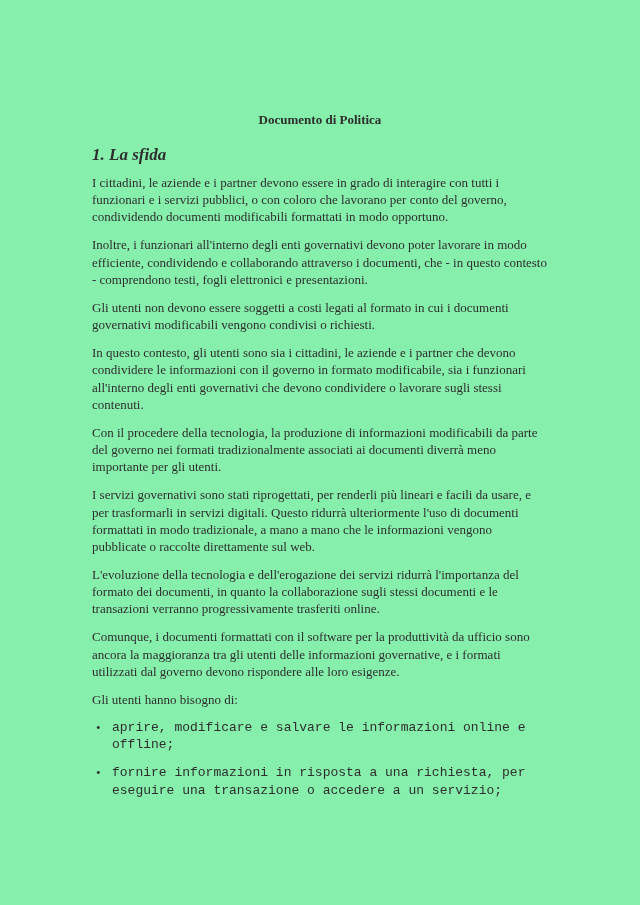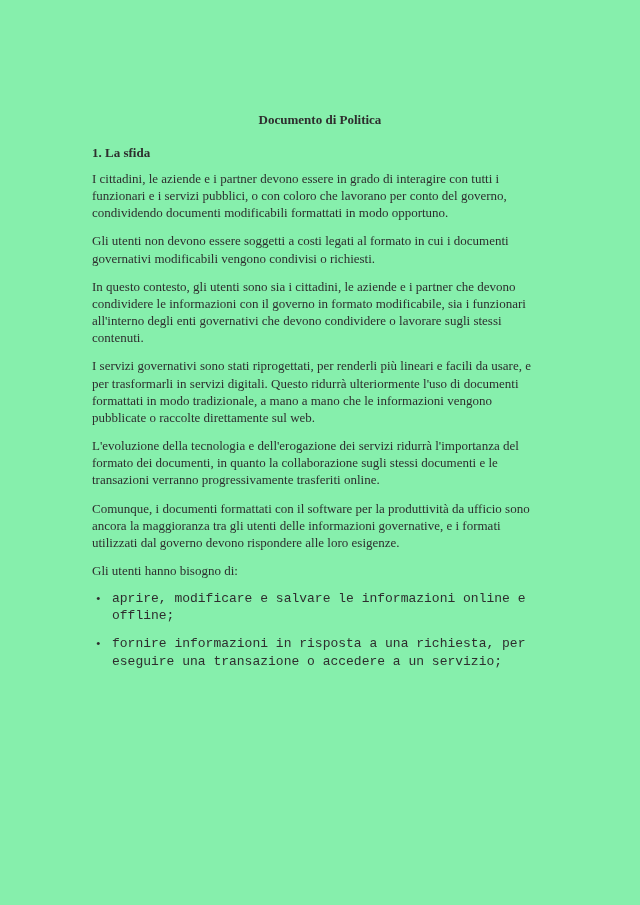--- a/index.html
+++ b/index.html
@@ -27,22 +27,23 @@
   .title {
     text-align: center;
     font-weight: bold;
     font-size: 15.5px;
     line-height: 1.5;
     max-width: 420px;
     margin: 0 auto 18px auto;
   }
   .section-heading {
     font-weight: bold;
-    font-size: 13px;
+    font-size: 17px;
     margin: 15px 0 9px 0;
+    font-style: italic;
   }
   .body-par {
     font-size: 13px;
     line-height: 1.32;
     margin: 0 0 11px 0;
     font-family: Liberation Serif, serif;
   }
   .bullet-list {
     list-style: none;
     margin: 2px 0 0 0;
@@ -69,26 +70,28 @@
 
 <div class="page">
 
   <p class="kicker">Documento di Politica</p>
 
 
   <h2 class="section-heading">1. La sfida</h2>
 
   <p class="body-par">I cittadini, le aziende e i partner devono essere in grado di interagire con tutti i funzionari e i servizi pubblici, o con coloro che lavorano per conto del governo, condividendo documenti modificabili formattati in modo opportuno.</p>
 
+  <p class="body-par">Inoltre, i funzionari all'interno degli enti governativi devono poter lavorare in modo efficiente, condividendo e collaborando attraverso i documenti, che - in questo contesto - comprendono testi, fogli elettronici e presentazioni.</p>
 
 
   <p class="body-par">Gli utenti non devono essere soggetti a costi legati al formato in cui i documenti governativi modificabili vengono condivisi o richiesti.</p>
 
   <p class="body-par">In questo contesto, gli utenti sono sia i cittadini, le aziende e i partner che devono condividere le informazioni con il governo in formato modificabile, sia i funzionari all'interno degli enti governativi che devono condividere o lavorare sugli stessi contenuti.</p>
 
+  <p class="body-par">Con il procedere della tecnologia, la produzione di informazioni modificabili da parte del governo nei formati tradizionalmente associati ai documenti diverrà meno importante per gli utenti.</p>
 
   <p class="body-par">I servizi governativi sono stati riprogettati, per renderli più lineari e facili da usare, e per trasformarli in servizi digitali. Questo ridurrà ulteriormente l'uso di documenti formattati in modo tradizionale, a mano a mano che le informazioni vengono pubblicate o raccolte direttamente sul web.</p>
 
   <p class="body-par">L'evoluzione della tecnologia e dell'erogazione dei servizi ridurrà l'importanza del formato dei documenti, in quanto la collaborazione sugli stessi documenti e le transazioni verranno progressivamente trasferiti online.</p>
 
   <p class="body-par">Comunque, i documenti formattati con il software per la produttività da ufficio sono ancora la maggioranza tra gli utenti delle informazioni governative, e i formati utilizzati dal governo devono rispondere alle loro esigenze.</p>
 
   <p class="body-par">Gli utenti hanno bisogno di:</p>
 
   <ul class="bullet-list">

